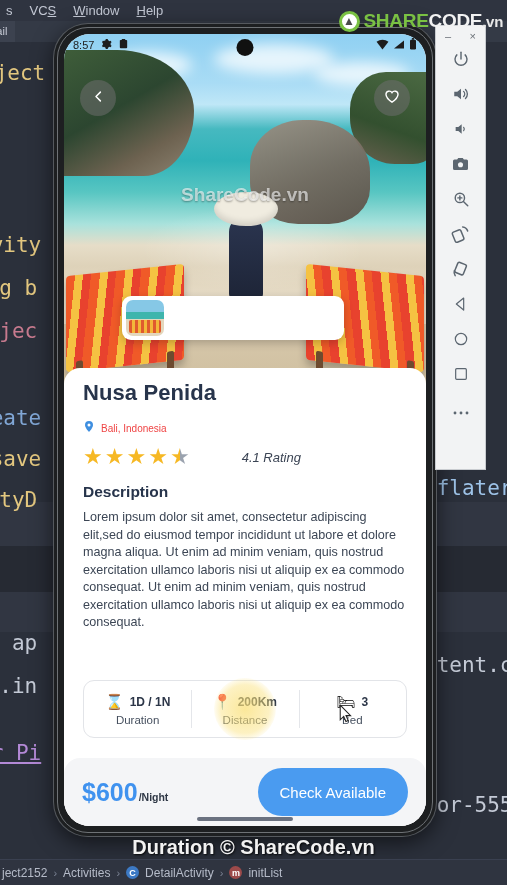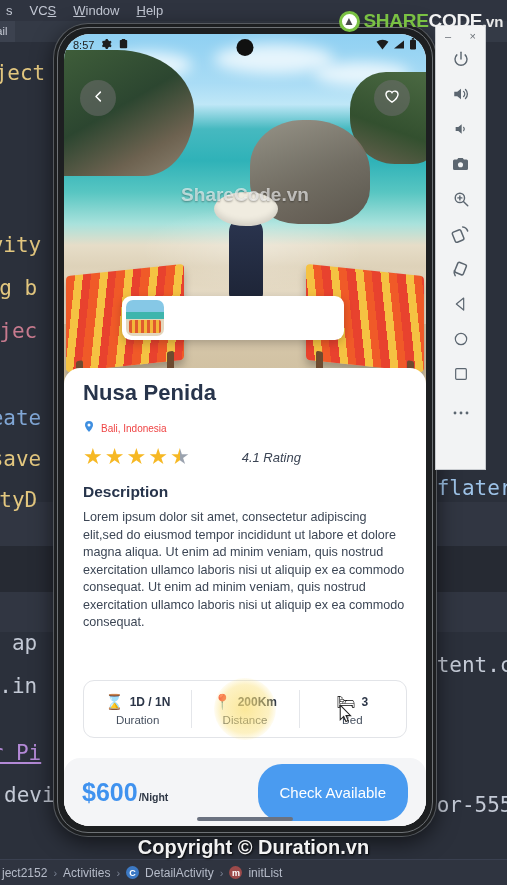--- a/index.html
+++ b/index.html
@@ -263,21 +263,21 @@
   .bottombar {
     position: absolute; bottom: 0; left: 0; width: 362px; height: 68px;
     background: #f4f5f7; border-radius: 16px 16px 0 0;
     display: flex; align-items: center; padding: 0 18px; z-index: 6;
   }
   .price { display: flex; align-items: baseline; }
   .price-main { font-size: 25px; font-weight: bold; color: #3f92ef; }
   .price-unit { font-size: 10.5px; font-weight: bold; color: #2f3846; margin-left: 1px; }
   .cta {
     margin-left: auto; background: #4a9bf0; color: #fff;
-    border: none; border-radius: 24px; height: 57px; padding: 0 22px;
+    border: none; border-radius: 24px; height: 48px; padding: 0 22px;
     font-size: 15px; font-family: "Liberation Sans", sans-serif;
     cursor: pointer;
   }
   .home-ind {
     position: absolute; bottom: 5px; left: 50%; transform: translateX(-50%);
     width: 96px; height: 4px; border-radius: 3px; background: #6b7280; z-index: 7;
   }
 
   
   .emu-toolbar {
@@ -346,21 +346,20 @@
       <div class="code-line k-fn" style="left:-26px;top:225px;">ing b</div>
       <div class="code-line k-pink" style="left:-26px;top:268px;">objec</div>
       <div class="code-line k-blue" style="left:-22px;top:355px;">reate</div>
       <div class="code-line k-fn" style="left:-22px;top:396px;">(save</div>
       <div class="code-line k-fn" style="left:-26px;top:437px;">vityD</div>
       <div class="code-line k-cyan" style="left:424px;top:425px;">nflater</div>
       <div class="code-line k-id" style="left:-26px;top:580px;">ng ap</div>
       <div class="code-line k-id" style="left:-26px;top:623px;">id.in</div>
       <div class="code-line k-id" style="left:424px;top:602px;">ntent.ca</div>
       <div class="code-line k-purple" style="left:-22px;top:690px;">or Pi</div>
-      <div class="code-line k-id" style="left:4px;top:732px;">devi</div>
       <div class="code-line k-id" style="left:424px;top:742px;">tor-5554</div>
     </div>
   </div>
 
   <div class="emu-wrap">
     <div class="phone-shell"></div>
     <div class="phone-screen">
 
       <div class="hero">
         <div class="hero-cloud" style="left:40px;top:18px;width:88px;height:26px;"></div>
@@ -580,21 +579,21 @@
     </div>
   </div>
 
   <div class="logo">
     <div class="logo-mark">▲</div>
     <div class="logo-txt">
       <span class="logo-share">SHARE</span><span class="logo-code">CODE</span><span class="logo-vn">.vn</span>
     </div>
   </div>
 
-  <div class="copyright">Copyright © Duration.vn</div>
+  <div class="copyright">Duration © ShareCode.vn</div>
 
   <div class="breadcrumb-bar">
     <span>ject2152</span>
     <span class="crumb-sep">›</span>
     <span>Activities</span>
     <span class="crumb-sep">›</span>
     <span class="crumb-icon cls">C</span>
     <span>DetailActivity</span>
     <span class="crumb-sep">›</span>
     <span class="crumb-icon mth">m</span>

